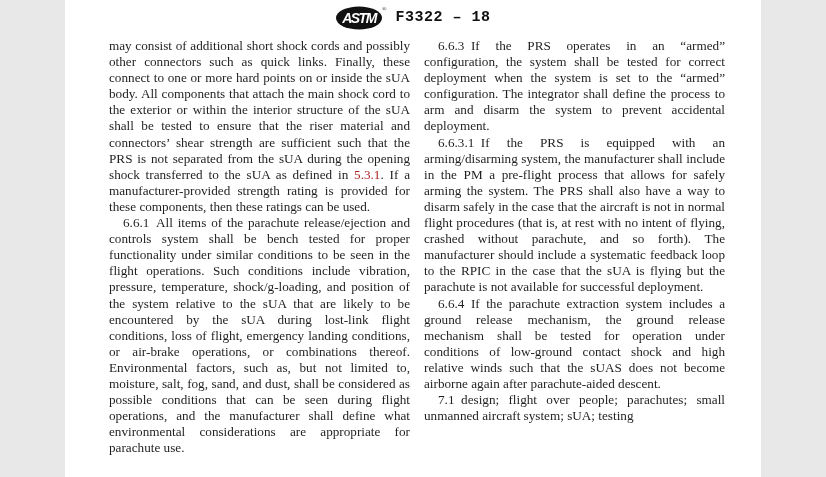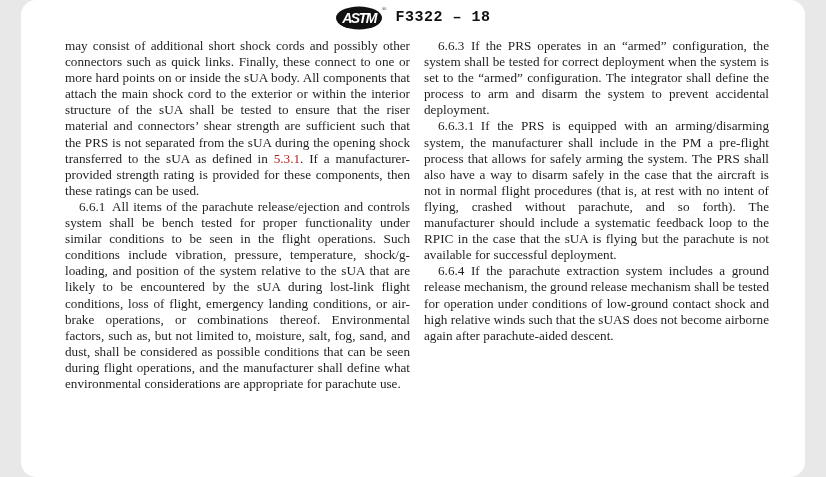--- a/index.html
+++ b/index.html
@@ -1,25 +1,24 @@
 <!DOCTYPE html>
 <html><head>
 <meta charset="utf-8">
 <style>
   html, body { margin: 0; padding: 0; background: #e8e8e8; }
   .page {
     position: relative;
-    width: 784px;
+    width: 696px;
     height: 477px;
     margin: 0 auto;
     background: #ffffff;
     font-family: "Liberation Serif", serif;
     color: #1f1f1f;
     overflow: hidden;
-    border-radius: 15px;
   }
   .header {
     position: absolute;
     top: 4px;
     left: 0;
     width: 100%;
     display: flex;
     justify-content: center;
     align-items: center;
     gap: 8px;
@@ -80,16 +79,17 @@
 
     <div class="col">
       <p class="para"><span>may consist of additional short shock cords and possibly other connectors such as quick links. Finally, these connect to one or more hard points on or inside the sUA body. All components that attach the main shock cord to the exterior or within the interior structure of the sUA shall be tested to ensure that the riser material and connectors’ shear strength are sufficient such that the PRS is not separated from the sUA during the opening shock transferred to the sUA as defined in </span><span class="ref-link">5.3.1</span><span>. If a manufacturer-provided strength rating is provided for these components, then these ratings can be used.</span></p>
       <p class="para indent">6.6.1 All items of the parachute release/ejection and controls system shall be bench tested for proper functionality under similar conditions to be seen in the flight operations. Such conditions include vibration, pressure, temperature, shock/g-loading, and position of the system relative to the sUA that are likely to be encountered by the sUA during lost-link flight conditions, loss of flight, emergency landing conditions, or air-brake operations, or combinations thereof. Environmental factors, such as, but not limited to, moisture, salt, fog, sand, and dust, shall be considered as possible conditions that can be seen during flight operations, and the manufacturer shall define what environmental considerations are appropriate for parachute use.</p>
     </div>
 
     <div class="col">
       <p class="para indent">6.6.3 If the PRS operates in an “armed” configuration, the system shall be tested for correct deployment when the system is set to the “armed” configuration. The integrator shall define the process to arm and disarm the system to prevent accidental deployment.</p>
       <p class="para indent">6.6.3.1 If the PRS is equipped with an arming/disarming system, the manufacturer shall include in the PM a pre-flight process that allows for safely arming the system. The PRS shall also have a way to disarm safely in the case that the aircraft is not in normal flight procedures (that is, at rest with no intent of flying, crashed without parachute, and so forth). The manufacturer should include a systematic feedback loop to the RPIC in the case that the sUA is flying but the parachute is not available for successful deployment.</p>
       <p class="para indent">6.6.4 If the parachute extraction system includes a ground release mechanism, the ground release mechanism shall be tested for operation under conditions of low-ground contact shock and high relative winds such that the sUAS does not become airborne again after parachute-aided descent.</p>
+      <p class="para indent">7.1 design; flight over people; parachutes; small unmanned aircraft system; sUA; testing</p>
     </div>
 
   </div>
 </div>
 
 </body></html>

